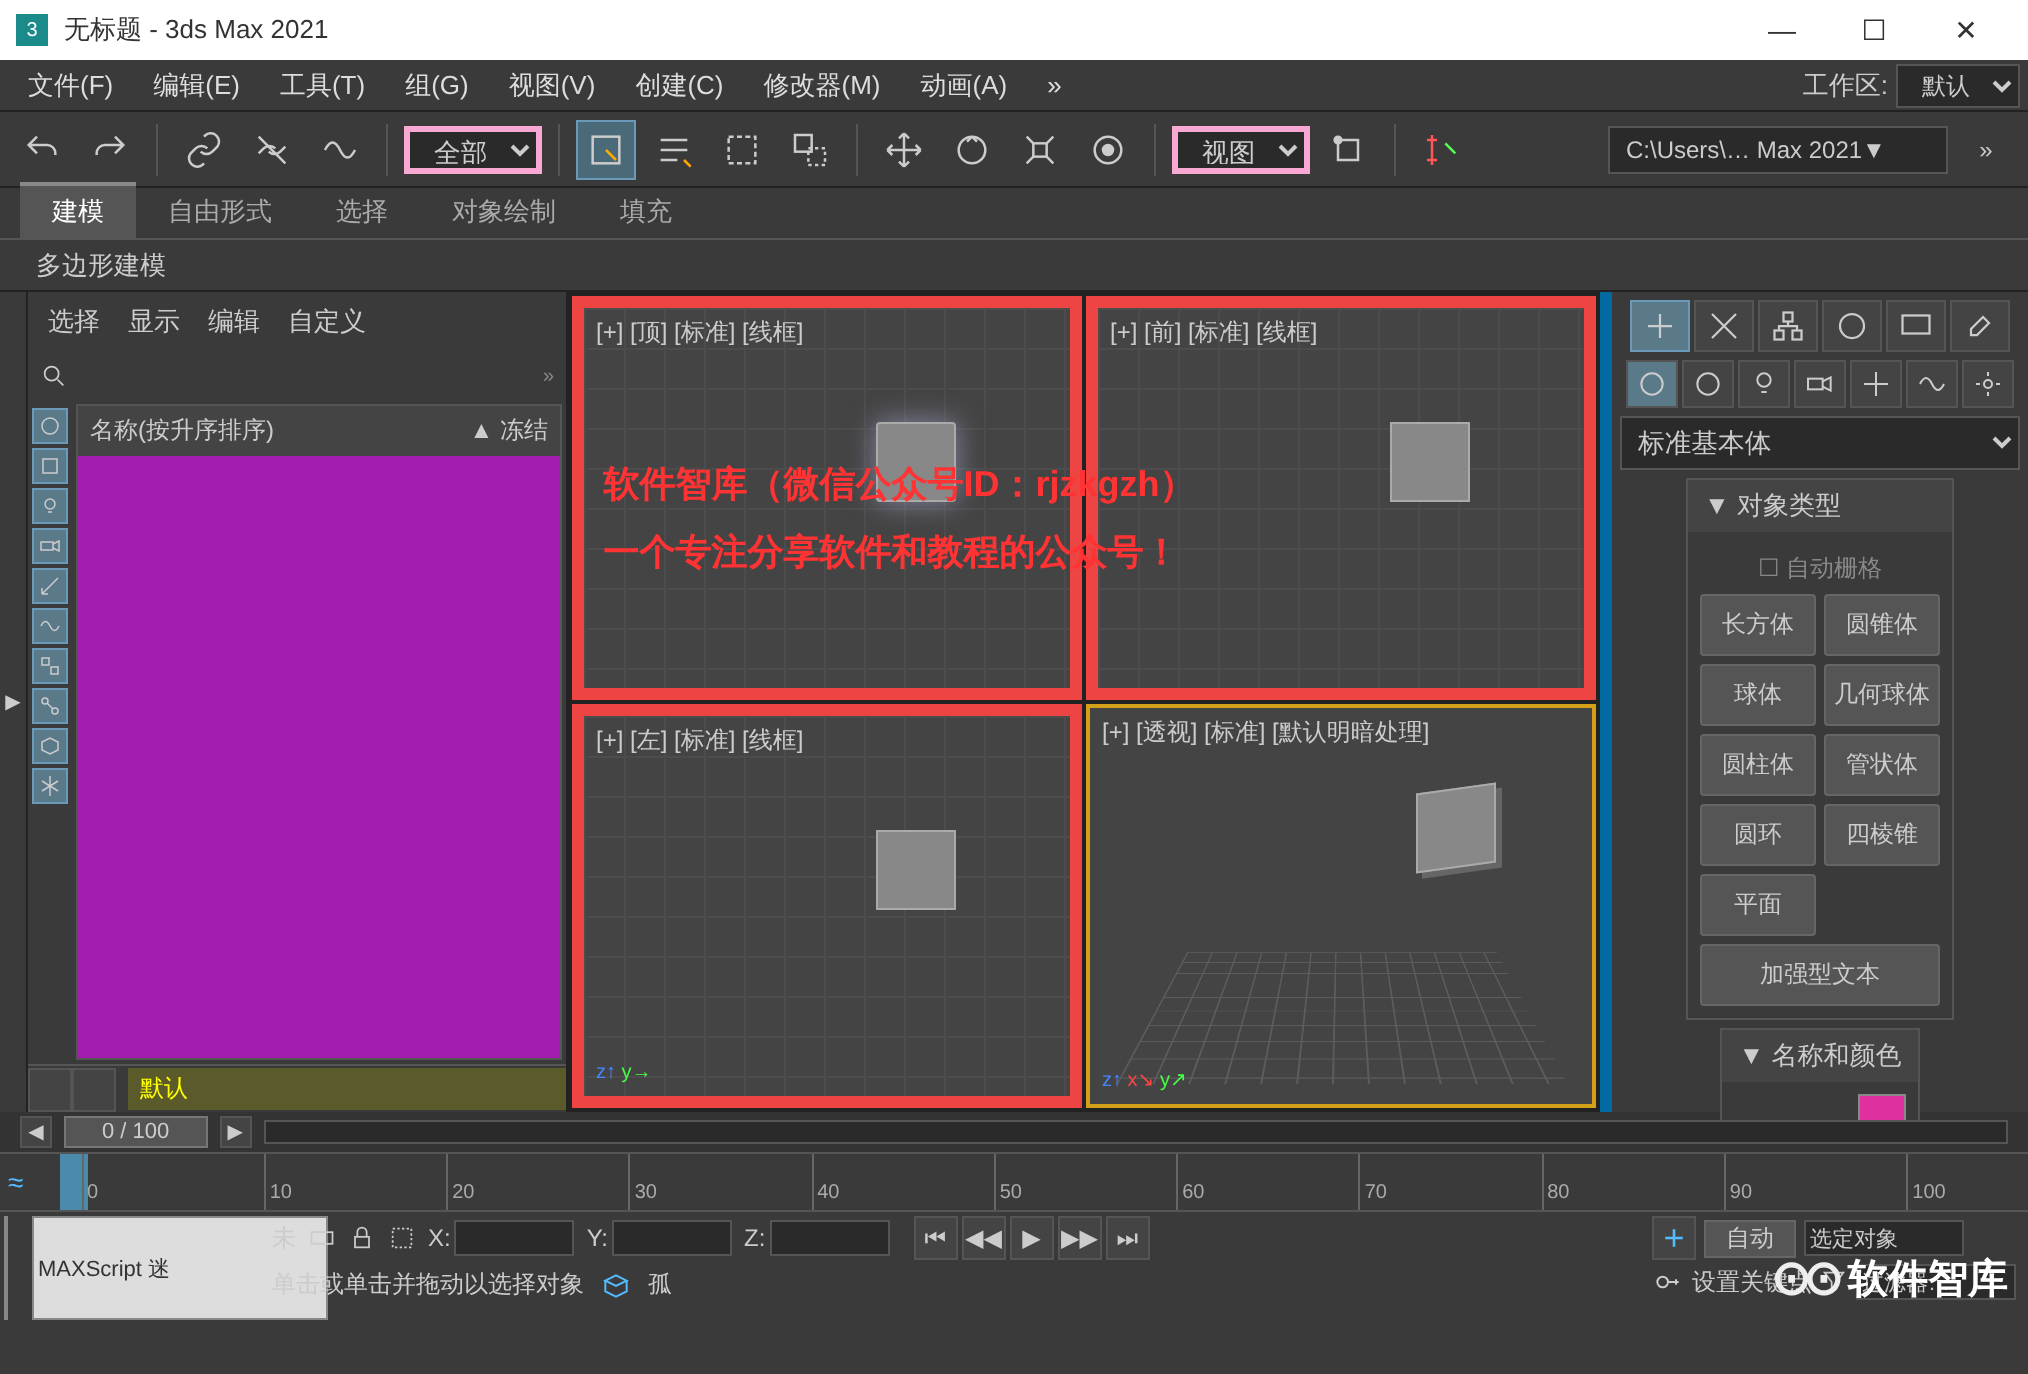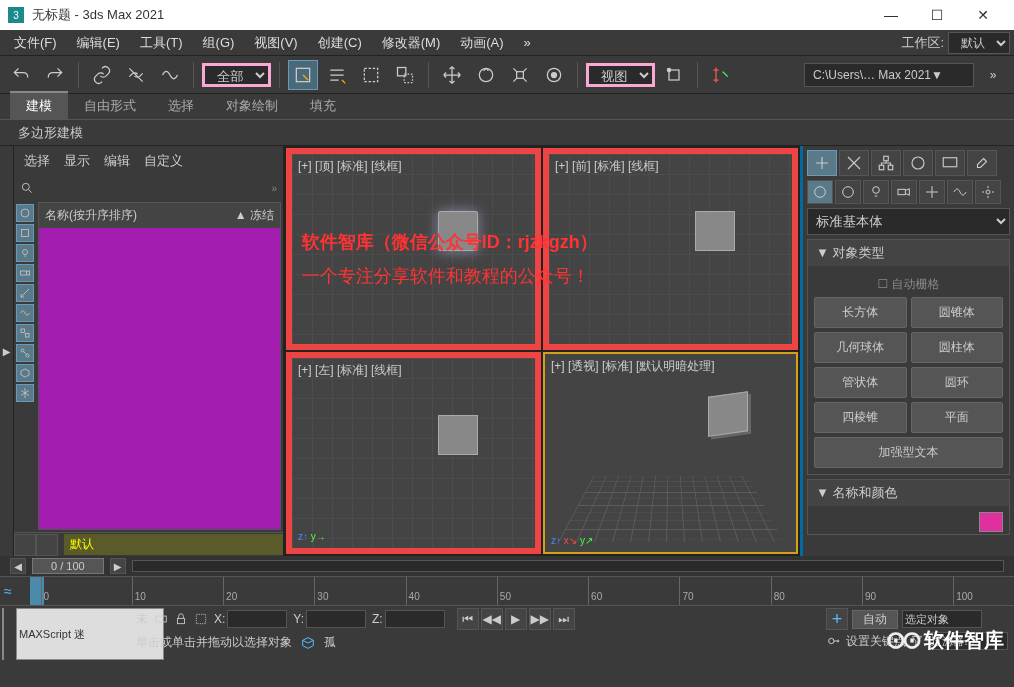--- a/index.html
+++ b/index.html
@@ -46,24 +46,24 @@
 .viewports { flex: 1; display: grid; grid-template-columns: 1fr 1fr; grid-template-rows: 1fr 1fr; gap: 2px; background: #222; padding: 2px; }
 .viewport { background: #444; position: relative; border: 6px solid #ef4444; }
 .viewport.active { border: 2px solid #d4a017; }
 .viewport .vp-label { position: absolute; top: 4px; left: 6px; font-size: 12px; color: #ccc; z-index: 2; }
 .viewport .vp-grid { position: absolute; inset: 0; background-image: linear-gradient(#555 1px, transparent 1px), linear-gradient(90deg, #555 1px, transparent 1px); background-size: 20px 20px; opacity: 0.5; }
 .viewport .vp-axis { position: absolute; bottom: 6px; left: 6px; font-size: 10px; }
 .viewport .vp-axis .ax-x { color: #f44; }
 .viewport .vp-axis .ax-y { color: #4f4; }
 .viewport .vp-axis .ax-z { color: #48f; }
 .viewport .watermark1 { position: absolute; top: 40%; left: 4%; color: #f33; font-size: 18px; font-weight: bold; z-index: 3; pointer-events: none; width:200%; }
-.viewport .watermark2 { position: absolute; top: 58%; left: 4%; color: #f33; font-size: 18px; font-weight: normal; z-index: 3; pointer-events: none; width:200%; }
+.viewport .watermark2 { position: absolute; top: 58%; left: 4%; color: #f33; font-size: 18px; font-weight: bold; z-index: 3; pointer-events: none; width:200%; }
 .viewport .cube-shape { position: absolute; width: 40px; height: 40px; background: #888; border: 1px solid #aaa; top: 30%; left: 60%; }
 .viewport.persp .persp-grid { position: absolute; inset: 10% 5% 5% 5%; background: linear-gradient(#666 1px, transparent 1px), linear-gradient(90deg, #666 1px, transparent 1px); background-size: 18px 18px; transform: perspective(300px) rotateX(55deg); transform-origin: center bottom; opacity:0.7; }
-.command-panel { width: 214px; background: #3a3a3a; border-left: 3px solid #0369a1; display: flex; flex-direction: column; padding: 4px; gap: 4px; }
+.command-panel { width: 214px; background: #3a3a3a; border-left: 6px solid #0369a1; display: flex; flex-direction: column; padding: 4px; gap: 4px; align-items: center; }
 .command-panel .cp-tabs { display: flex; gap: 2px; }
 .command-panel .cp-tab { width: 30px; height: 26px; background: #444; border: 1px solid #555; display: flex; align-items: center; justify-content: center; color:#ccc; }
 .command-panel .cp-tab.active { background: #5a7a8a; border-color: #6a9aba; }
 .command-panel .cp-sub-tabs { display: flex; gap: 2px; }
 .command-panel .cp-sub { width: 26px; height: 24px; background: #444; border: 1px solid #555; display: flex; align-items: center; justify-content: center; }
 .command-panel .cp-sub.active { background: #5a7a8a; }
 .command-panel select { width: 100%; background: #2a2a2a; color: #ccc; border: 1px solid #555; padding: 4px; }
 .command-panel .rollup { border: 1px solid #555; background: #3a3a3a; }
 .command-panel .rollup-header { background: #444; padding: 4px 8px; font-size: 13px; cursor: pointer; }
 .command-panel .rollup-body { padding: 6px; }
@@ -434,20 +434,21 @@
         </div>
     </div>
     <select><option>标准基本体</option></select>
     <div class="rollup">
       <div class="rollup-header">▼ <span>对象类型</span></div>
       <div class="rollup-body">
         <div class="auto-grid">☐ <span>自动栅格</span></div>
         <div class="prim-grid">
           <div class="prim-btn">长方体</div>
           <div class="prim-btn">圆锥体</div>
+          <div class="prim-btn">球体</div>
           <div class="prim-btn">几何球体</div>
           <div class="prim-btn">圆柱体</div>
           <div class="prim-btn">管状体</div>
           <div class="prim-btn">圆环</div>
           <div class="prim-btn">四棱锥</div>
           <div class="prim-btn">平面</div>
           <div class="prim-btn wide">加强型文本</div>
         </div>
       </div>
     </div>

